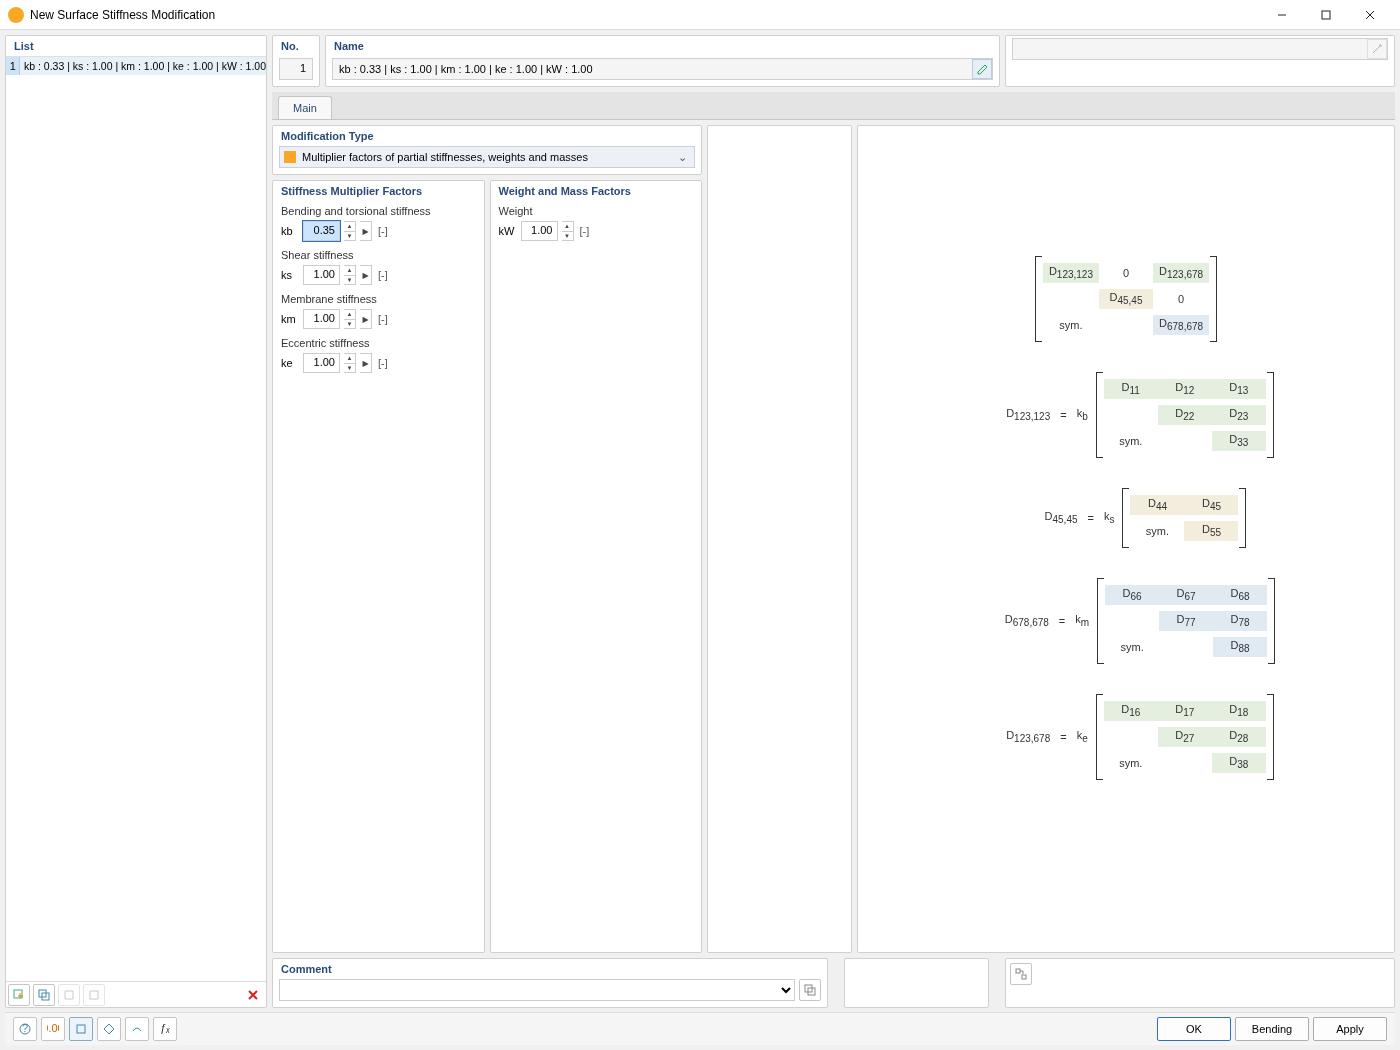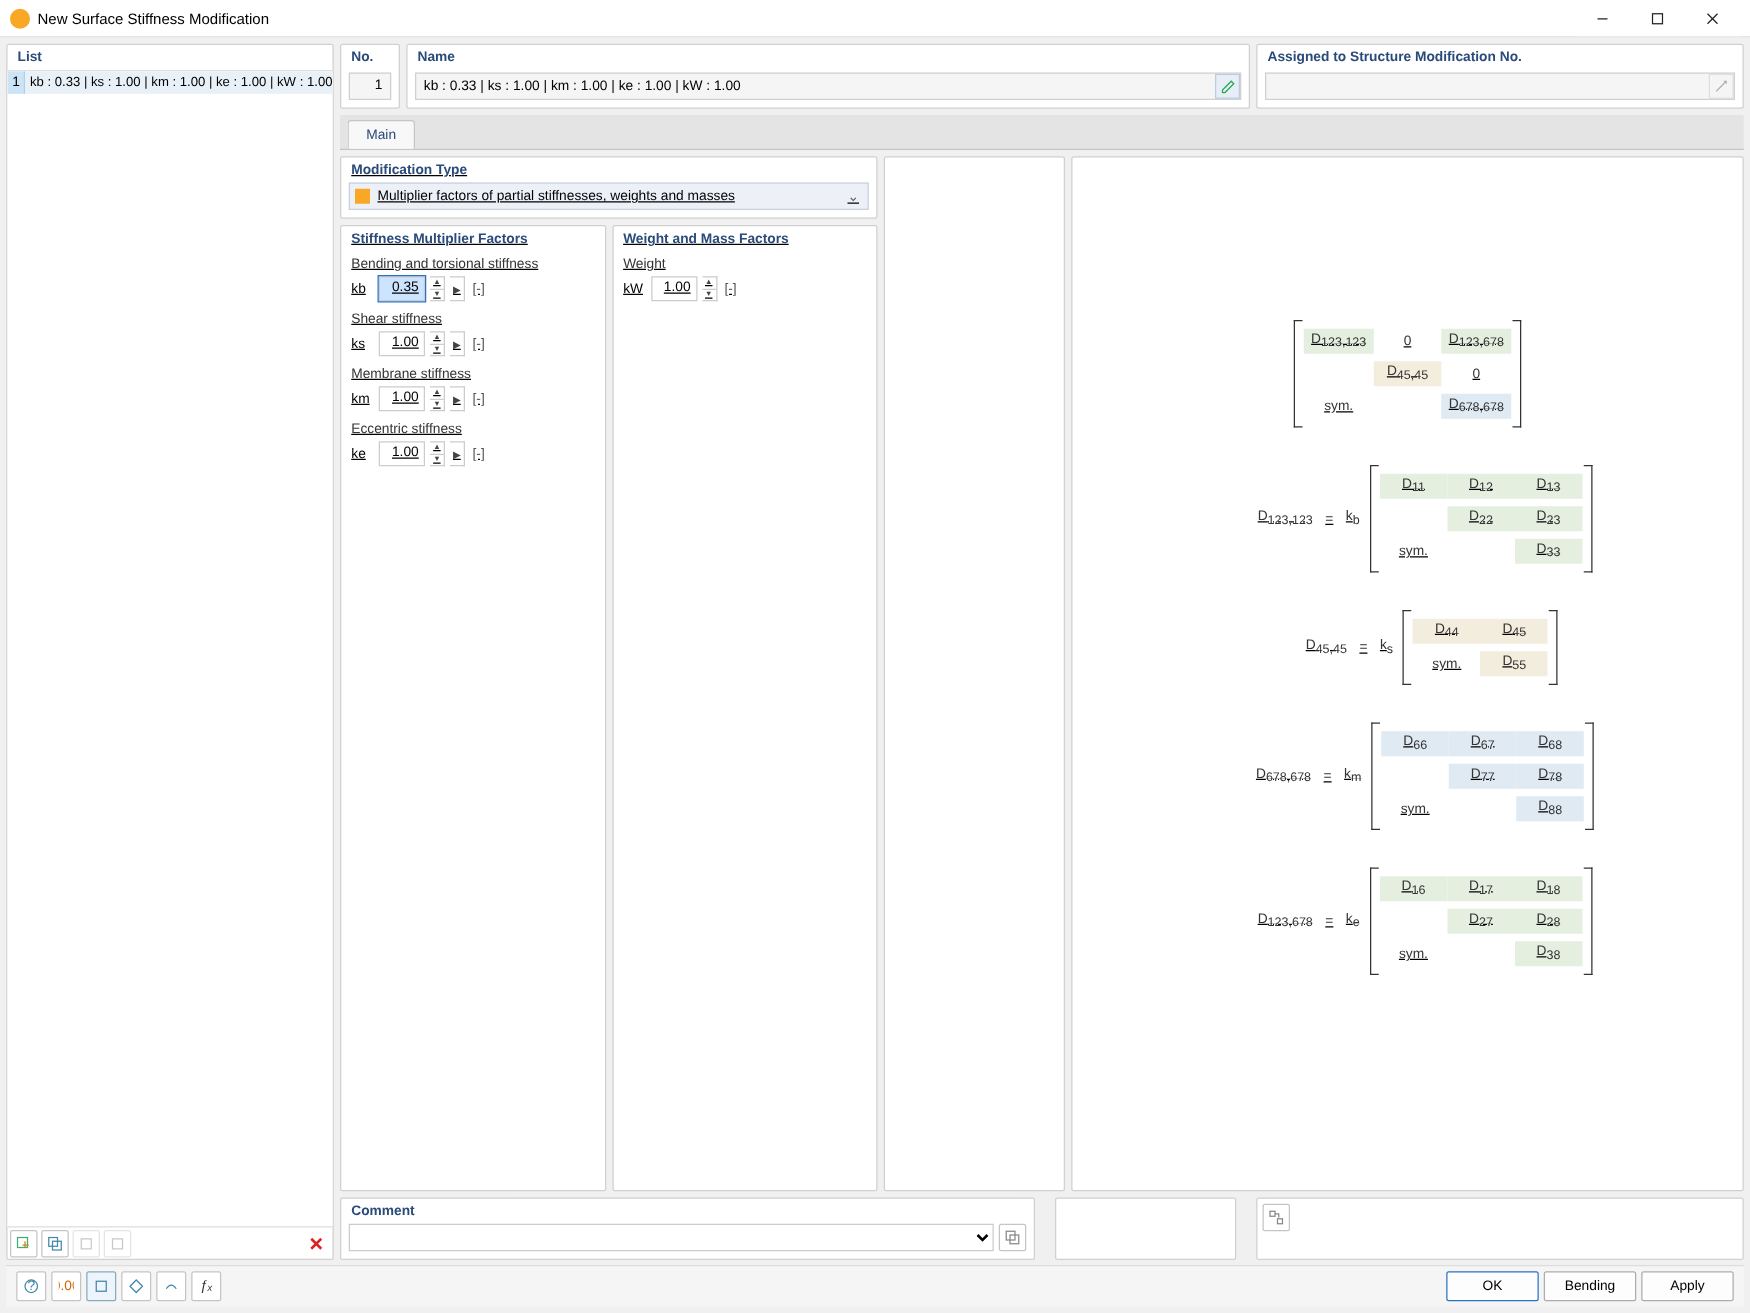--- a/index.html
+++ b/index.html
@@ -184,38 +184,37 @@
           <div class="namefld">
             <input readonly="" value="kb : 0.33 | ks : 1.00 | km : 1.00 | ke : 1.00 | kW : 1.00" style="">
             <div class="nameedit">
                 <svg width="12" height="12" viewBox="0 0 12 12">
                   <path d="M2 9 L9 2 L11 4 L4 11 L2 11 Z" fill="none" stroke="#2a5" stroke-width="1"></path>
                 </svg>
               </div>
           </div>
         </div>
         <div class="panel assignbox">
-          <div class="panel-header">Assigned to Structure Modification No.</div>
           <div class="assignfld">
             <input value="" style="">
             <div class="assignbtn">
                 <svg width="12" height="12" viewBox="0 0 12 12">
                   <path d="M2 10 L10 2 M8 2 h2 v2" fill="none" stroke="#888"></path>
                 </svg>
               </div>
           </div>
         </div>
       </div>
 
       <div class="panel" style="flex:1; display:flex; flex-direction:column; padding:0; border:none; background:transparent;">
         <div class="tabstrip">
           <div class="tab">Main</div>
         </div>
 
-        <div class="tabbody" style="padding-top:5px;text-decoration:underline;">
+        <div class="tabbody" style="padding-top:5px;">
 
           <div class="midcol">
             <div class="panel modtype">
               <div class="panel-header">Modification Type</div>
               <div class="sel">
                 <div class="sw"></div>
                 <div class="txt">Multiplier factors of partial stiffnesses, weights and masses</div>
                 <div class="dd">⌄</div>
               </div>
             </div>

